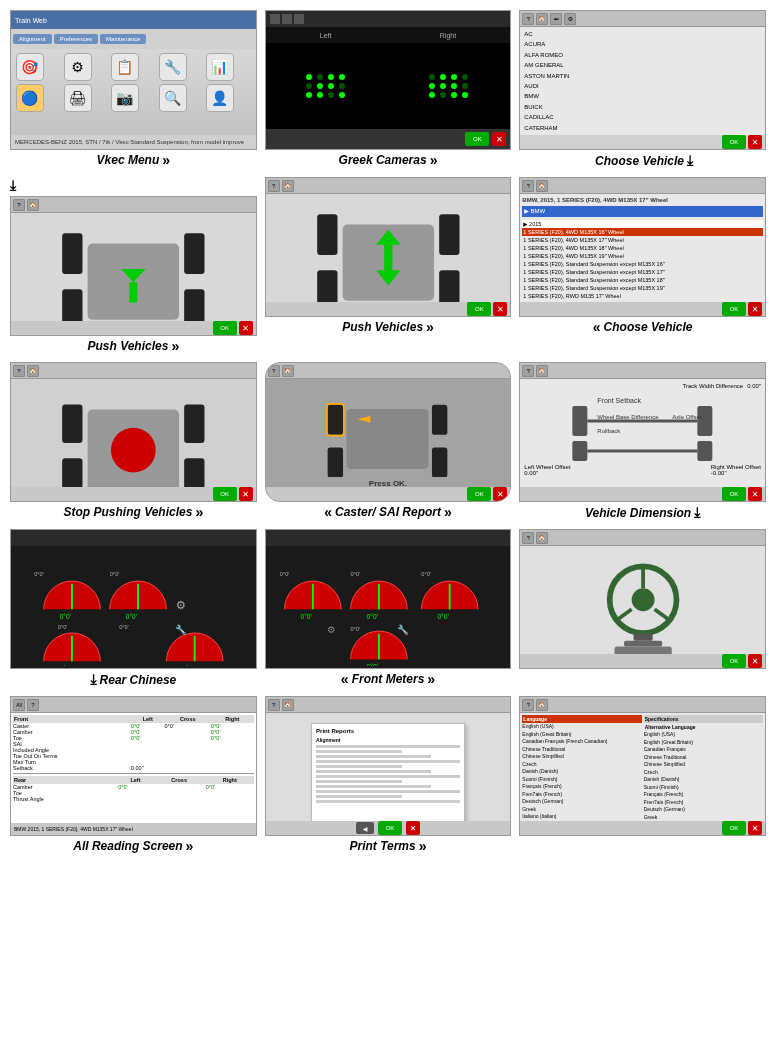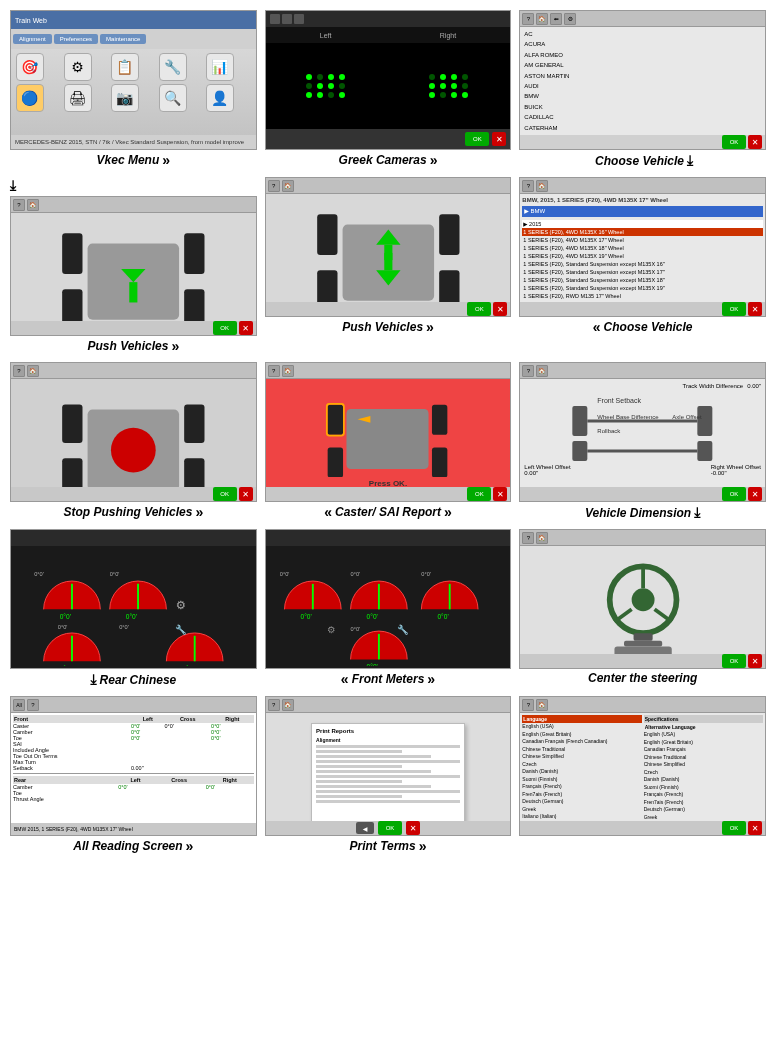--- a/index.html
+++ b/index.html
@@ -509,21 +509,21 @@
           <div class="btn-cancel">✕</div>
         </div>
       </div>
       <div class="label-row">
         <span>Stop Pushing Vehicles</span>
         <span class="arrow-indicator">»</span>
       </div>
     </div>
 
     <div class="cell">
-      <div class="screen" style="background:#ef4444;position:relative;">
+      <div class="screen" style="background:#a3a3a3;position:relative;border-radius:15px;">
         <div class="sub-toolbar">
           <div class="tb-icon">?</div>
           <div class="tb-icon">🏠</div>
         </div>
         <div class="content-area" style="display:flex;flex-direction:column;align-items:center;justify-content:center;font-size:7px;padding:4px;">
 
           <svg width="90%" height="75%" viewBox="0 0 200 100">
             <rect x="30" y="15" width="18" height="35" rx="3" fill="#222"></rect>
             <rect x="152" y="15" width="18" height="35" rx="3" fill="#222"></rect>
             <rect x="30" y="65" width="18" height="35" rx="3" fill="#222"></rect>
@@ -688,23 +688,20 @@
 
             <rect x="90" y="85" width="20" height="8" rx="2" fill="#555"></rect>
             <rect x="80" y="93" width="40" height="6" rx="2" fill="#666"></rect>
             <rect x="70" y="99" width="60" height="15" rx="3" fill="#777"></rect>
           </svg>
         </div>
         <div style="position:absolute;bottom:0;left:0;right:0;height:14px;background:#c8c8c8;display:flex;align-items:center;justify-content:flex-end;gap:2px;padding:0 3px;">
           <div class="btn-ok">OK</div>
           <div class="btn-cancel">✕</div>
         </div>
-      </div>
-      <div class="label-row">
-        <span>Center the steering</span>
       </div>
     </div>
 
     <div class="cell">
       <div class="screen screen-reading" style="flex-direction:column;padding:0;background:#fff;position:relative;">
         <div class="sub-toolbar" style="background:#c0c0c0;">
           <div class="tb-icon" style="font-size:5px;">All</div>
           <div class="tb-icon">?</div>
         </div>
         <div class="content-area" style="overflow:auto;font-size:5.5px;padding:2px;">

